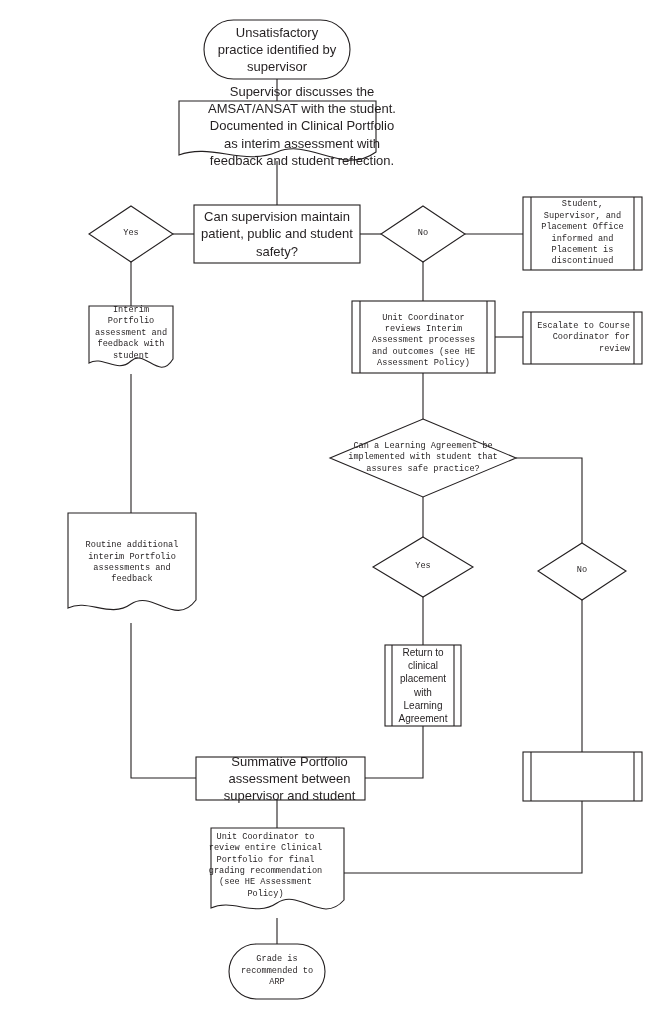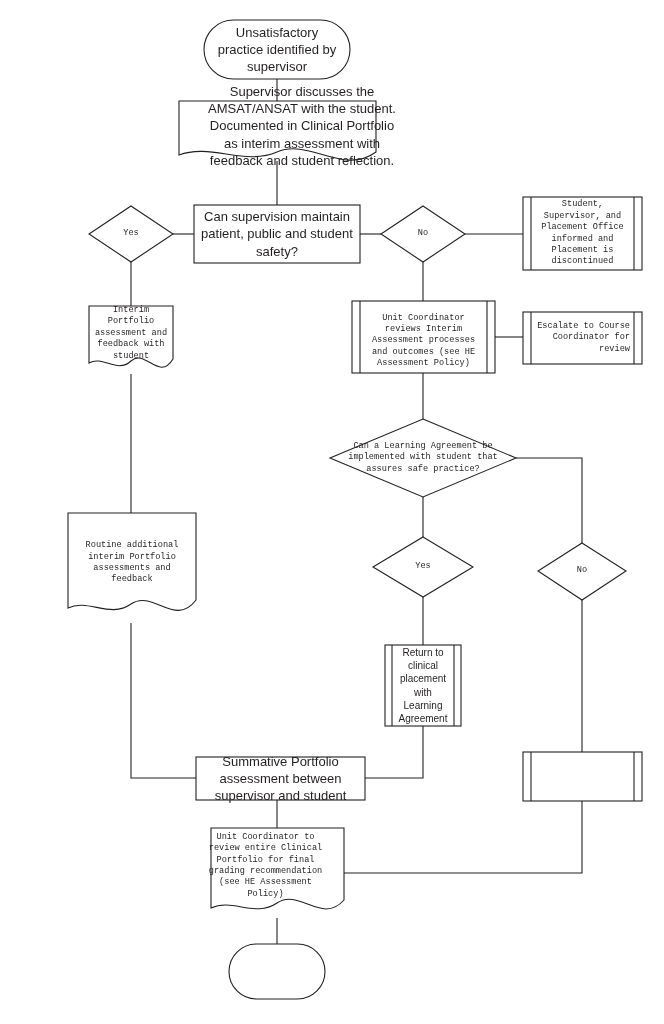--- a/index.html
+++ b/index.html
@@ -180,18 +180,19 @@
 
   <div class="node-label lbl-85" style="left:73px; top:533px; width:118px; height:60px;">Routine additional interim Portfolio assessments and feedback</div>
 
   <div class="node-label lbl-85" style="left:393px; top:540px; width:60px; height:54px;">Yes</div>
 
   <div class="node-label lbl-85" style="left:552px; top:544px; width:60px; height:54px;">No</div>
 
   <div class="node-label lbl-8" style="left:394px; top:648px; width:58px; height:75px;">Return to clinical placement with Learning Agreement</div>
 
 
-  <div class="node-label lbl-9" style="left:202px; top:757px; width:157px; height:43px;">Summative Portfolio assessment between supervisor and student</div>
+  <div class="node-label lbl-9" style="left:211px; top:757px; width:157px; height:43px;">Summative Portfolio assessment between supervisor and student</div>
 
   <div class="node-label lbl-85" style="left:202px; top:831px; width:127px; height:70px;">Unit Coordinator to review entire Clinical Portfolio for final grading recommendation (see HE Assessment Policy)</div>
 
+  <div class="node-label lbl-85" style="left:234px; top:945px; width:86px; height:53px;">Grade is recommended to ARP</div>
 
 </div>
 
 </body></html>

